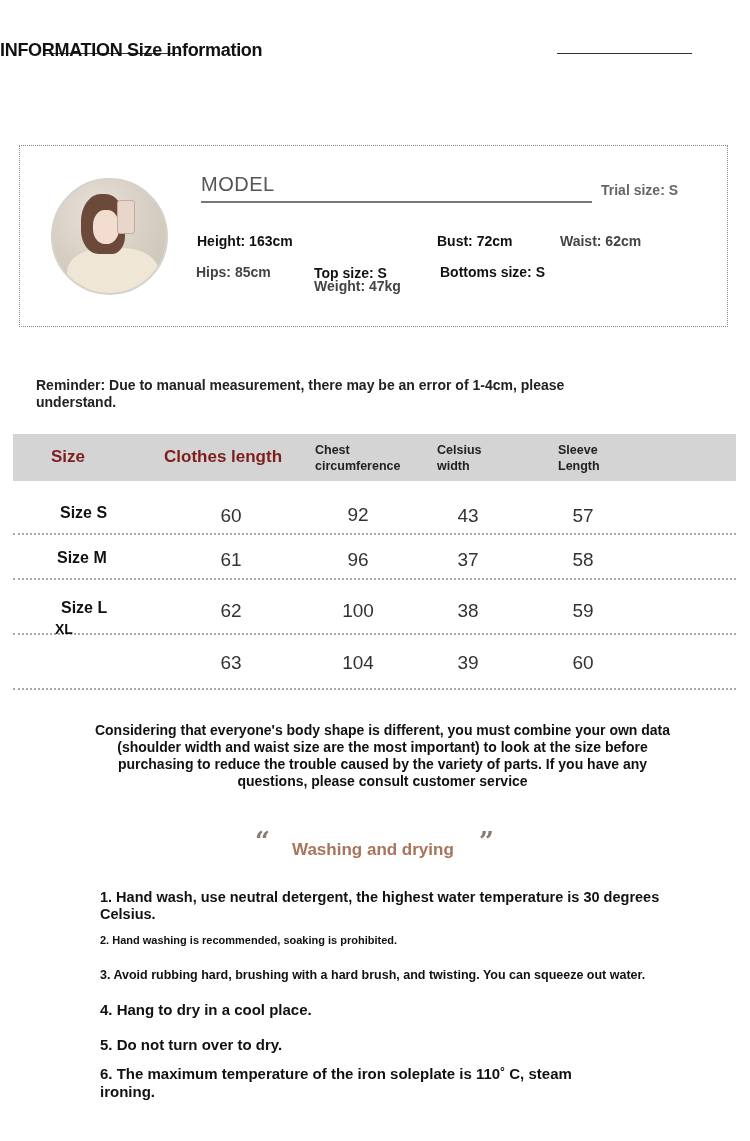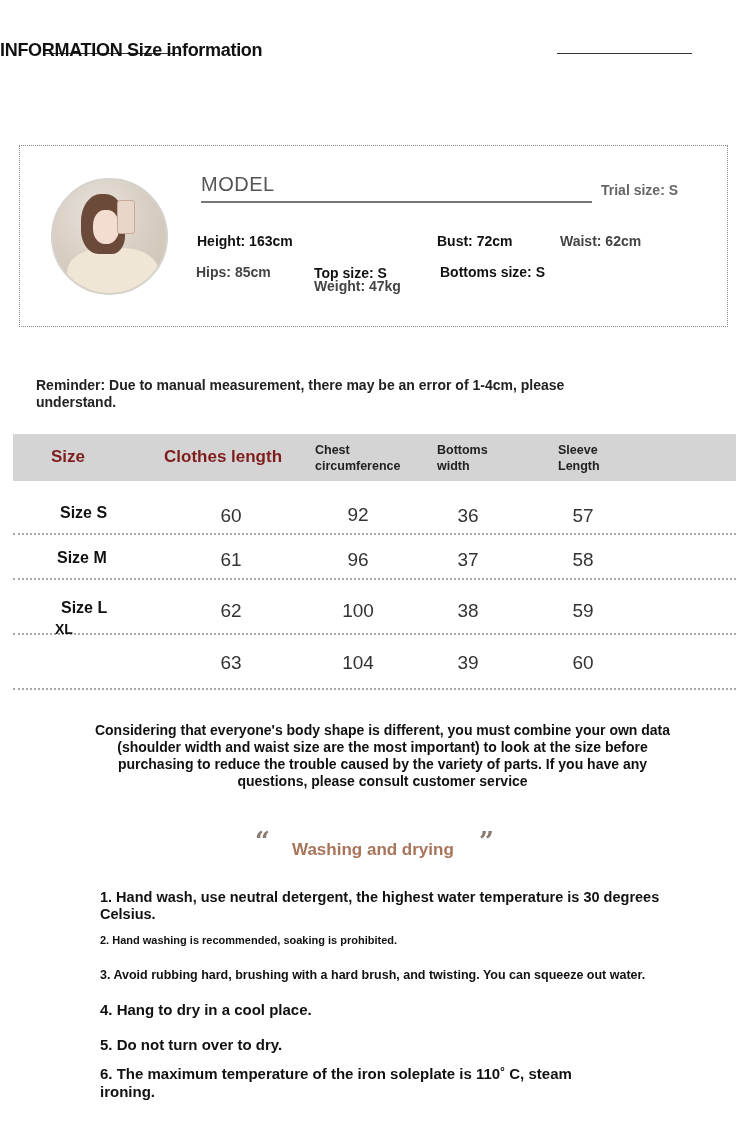--- a/index.html
+++ b/index.html
@@ -90,34 +90,34 @@
 <div class="reminder">Reminder: Due to manual measurement, there may be an error of 1-4cm, please understand.</div>
 
 <div class="table-head">
   <div class="th big" style="left:38px;">Size</div>
   <div class="th big" style="left:151px;">Clothes length</div>
   <div class="th small" style="left:302px;">
     <div>Chest</div>
     <div>circumference</div>
   </div>
   <div class="th small" style="left:424px;">
-    <div>Bottoms</div>
+    <div>Celsius</div>
     <div>width</div>
   </div>
   <div class="th small" style="left:545px;">
     <div>Sleeve</div>
     <div>Length</div>
   </div>
 </div>
 
 <div>
   <div class="row-label" style="left:60px; top:504px;">Size S</div>
   <div class="cell" style="left:201px; top:505px;">60</div>
   <div class="cell" style="left:328px; top:504px;">92</div>
-  <div class="cell" style="left:438px; top:505px;">36</div>
+  <div class="cell" style="left:438px; top:505px;">43</div>
   <div class="cell" style="left:553px; top:505px;">57</div>
 </div>
 <div class="row-divider" style="top:533px;"></div>
 
 <div>
   <div class="row-label" style="left:57px; top:549px;">Size M</div>
   <div class="cell" style="left:201px; top:549px;">61</div>
   <div class="cell" style="left:328px; top:549px;">96</div>
   <div class="cell" style="left:438px; top:549px;">37</div>
   <div class="cell" style="left:553px; top:549px;">58</div>

